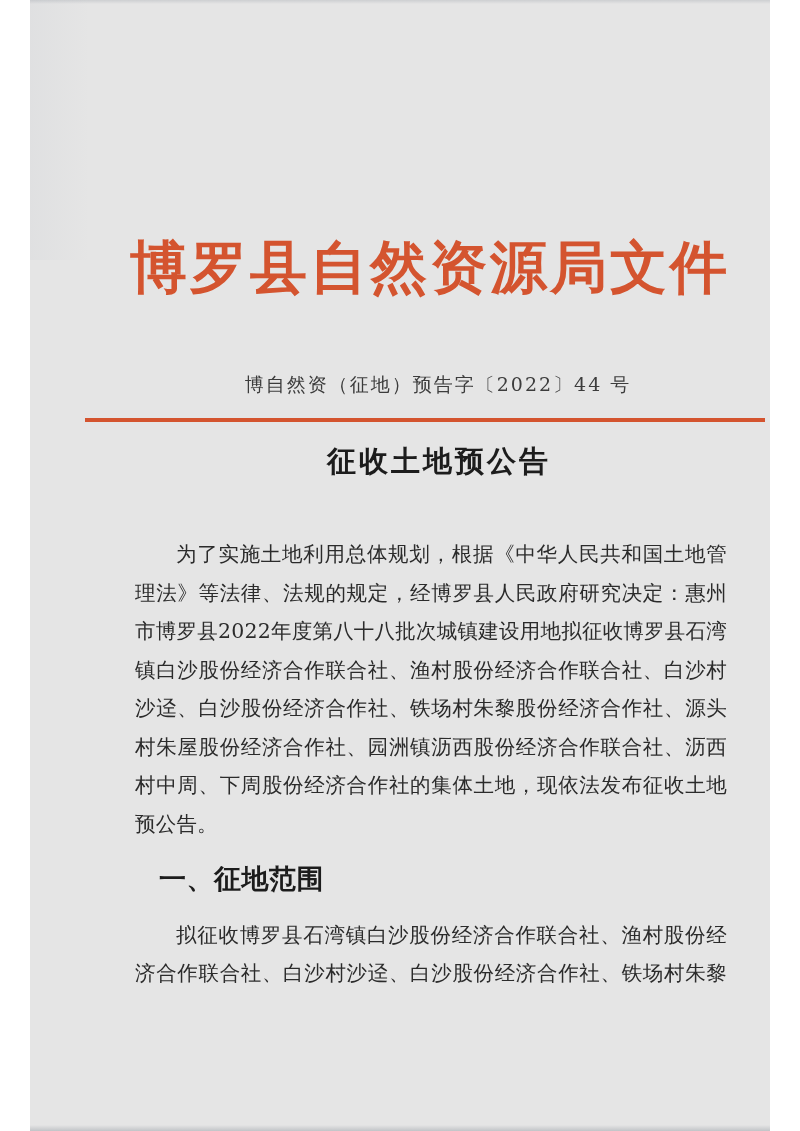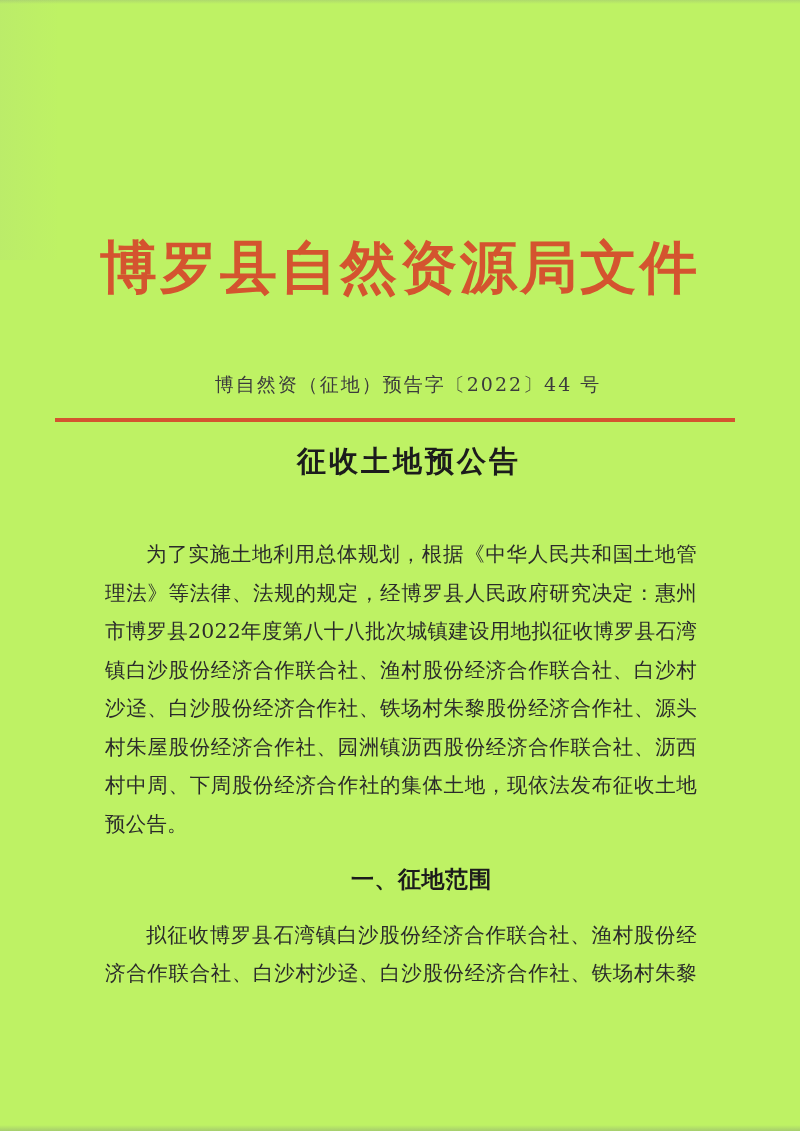--- a/index.html
+++ b/index.html
@@ -4,24 +4,24 @@
 <title>征收土地预公告</title>
 <style>
   html, body {
     margin: 0;
     padding: 0;
     background: #ffffff;
   }
 
   #page {
     position: relative;
-    width: 800px;
+    width: 740px;
     height: 1131px;
     margin: 0 auto;
-    background: #bef264;
+    background: #e5e5e5;
     overflow: hidden;
     font-family: "DejaVu Sans", "Liberation Sans", sans-serif;
     -webkit-font-smoothing: antialiased;
   }
 
   
   .scan-edge-top {
     position: absolute;
     top: 0; left: 0; right: 0;
     height: 4px;
@@ -118,26 +118,25 @@
     text-justify: inter-character;
     text-indent: 41px;
     letter-spacing: 0.2px;
     margin: 17px;
   }
 
   .section-heading {
     color: #1c1c1c;
     font-family: "DejaVu Sans", "Liberation Sans", sans-serif;
     font-weight: 700;
-    font-size: 23px;
+    font-size: 27px;
     line-height: 38.5px;
     text-indent: 41px;
     letter-spacing: 0.5px;
-    margin: 17px;
-    text-align: center;
+    margin: 0;
   }
 
   
   .para-clipped {
     max-height: 78px;
     overflow: hidden;
   }
 </style>
 </head>
 <body>

